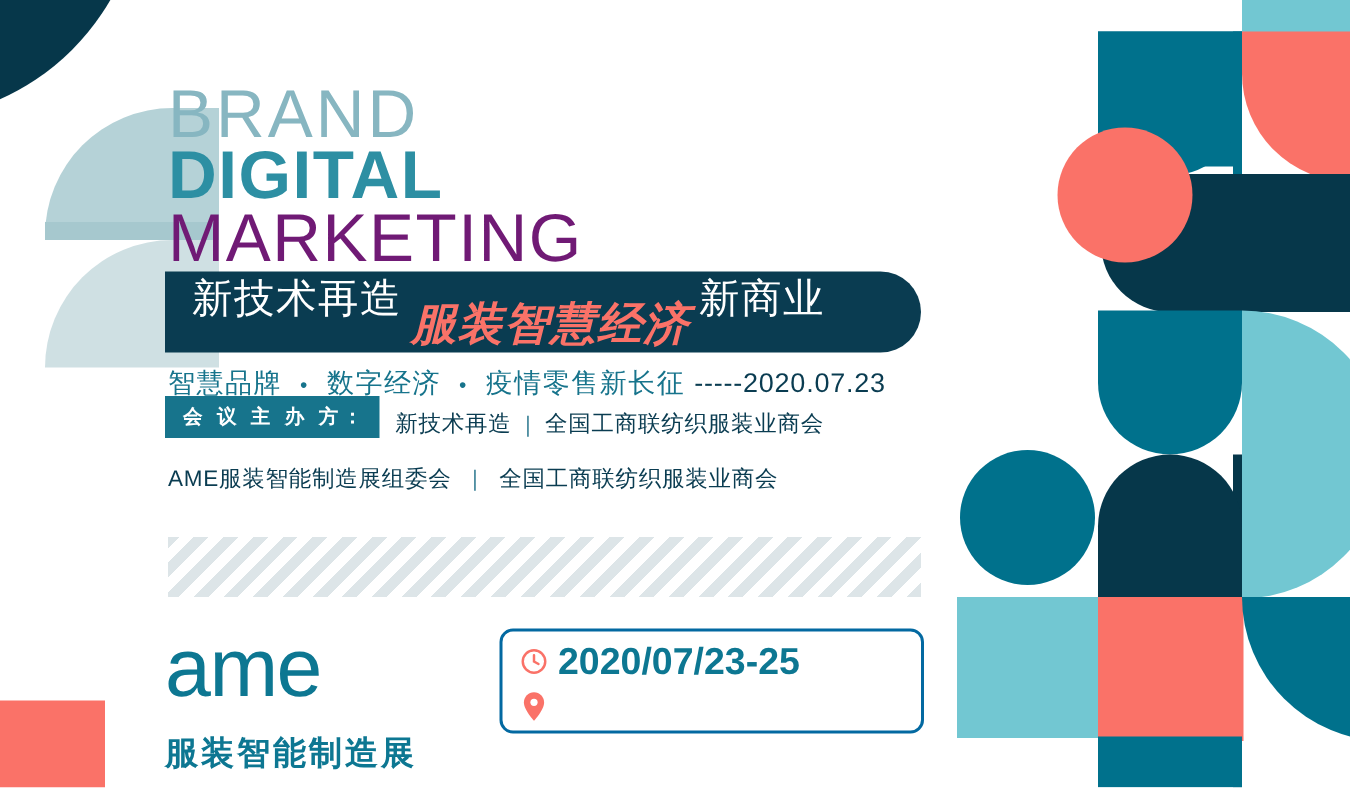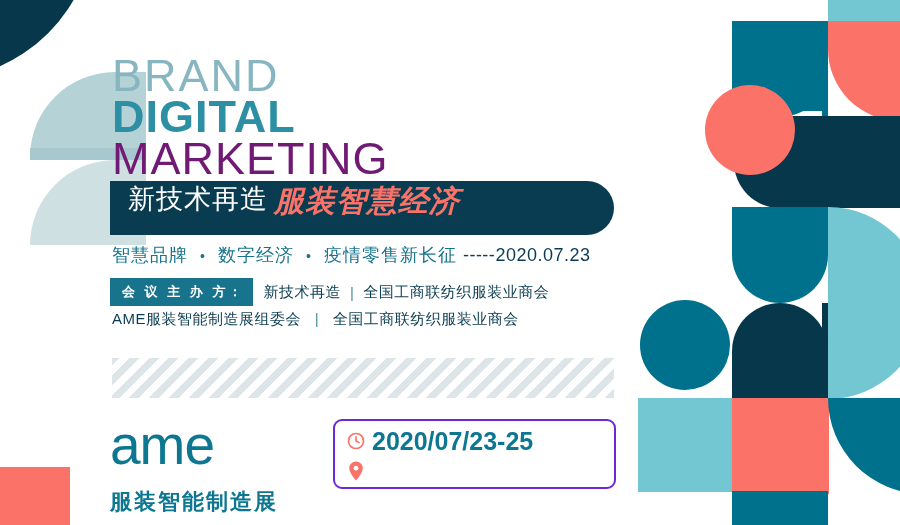--- a/index.html
+++ b/index.html
@@ -204,43 +204,43 @@
     font-size: 27px;
     letter-spacing: 1px;
     font-family: "Liberation Sans", "DejaVu Sans", sans-serif;
   }
   .slogan-accent {
     color: #fa7268;
     font-size: 30px;
     font-weight: 700;
     font-style: italic;
     letter-spacing: 1px;
-    margin: 0 6px;
+    margin: 15px 6px;
     font-family: "Liberation Sans", "DejaVu Sans", sans-serif;
   }
 
   
   .subtitle {
     position: absolute;
     left: 112px; top: 243px;
     color: #17748c;
     font-size: 18px;
     font-weight: 400;
     letter-spacing: 1px;
     white-space: nowrap;
   }
   .subtitle .dot { margin: 0 6px; font-size: 14px; }
   .subtitle .date { color: #0a3c51; letter-spacing: 0.5px; }
 
   
   .org-row1 {
     position: absolute;
-    left: 110px; top: 278px;
+    left: 110px; top: 264px;
     display: flex;
-    align-items: center;
+    align-items: flex-end;
     white-space: nowrap;
   }
   .org-badge {
     background: #17748c;
     color: #ffffff;
     font-size: 13px;
     font-weight: 700;
     letter-spacing: 3px;
     padding: 5px 9px 5px 12px;
     margin-right: 10px;
@@ -292,21 +292,21 @@
     letter-spacing: 2px;
     margin-top: 14px;
     font-family: "Liberation Sans", "DejaVu Sans", sans-serif;
   }
 
   
   .datebox {
     position: absolute;
     left: 333px; top: 419px;
     width: 283px; height: 70px;
-    border: 2px solid #6d28d9;
+    border: 2px solid #0369a1;
     border-radius: 9px;
     box-sizing: border-box;
     padding: 5px 0 0 10px;
   }
   .dateline {
     display: flex;
     align-items: center;
     height: 30px;
     white-space: nowrap;
   }
@@ -367,20 +367,21 @@
 
     <div class="headline">
       <span class="line l1">BRAND</span>
       <span class="line l2">DIGITAL</span>
       <span class="line l3">MARKETING</span>
     </div>
 
     <div class="slogan-bar">
       <span class="slogan-plain">新技术再造</span>
       <span class="slogan-accent">服装智慧经济</span>
+      <span class="slogan-plain">新商业</span>
     </div>
 
     <div class="subtitle">
       <span>智慧品牌</span>
       <span class="dot">•</span>
       <span>数字经济</span>
       <span class="dot">•</span>
       <span>疫情零售新长征</span>
       <span class="date">-----</span><span class="date">2020.07.23</span>
     </div>

